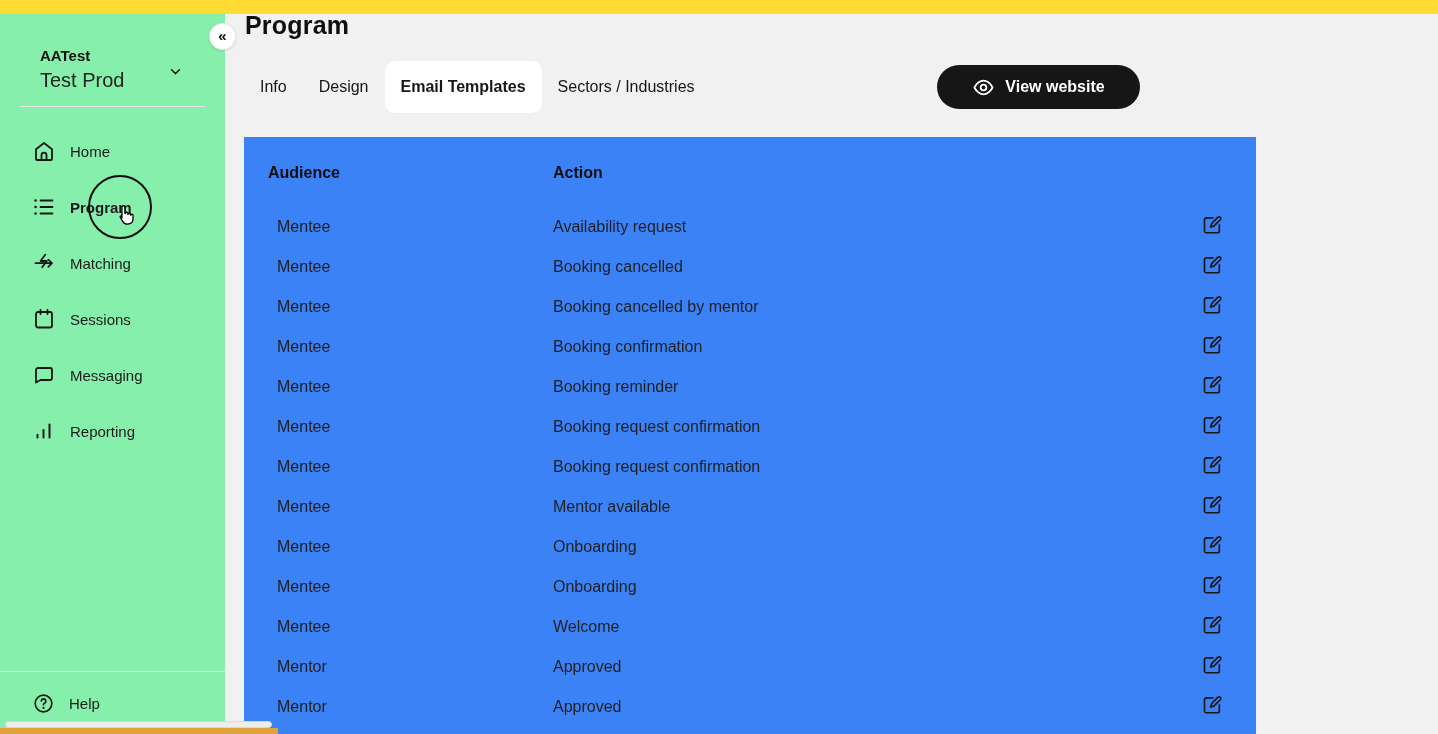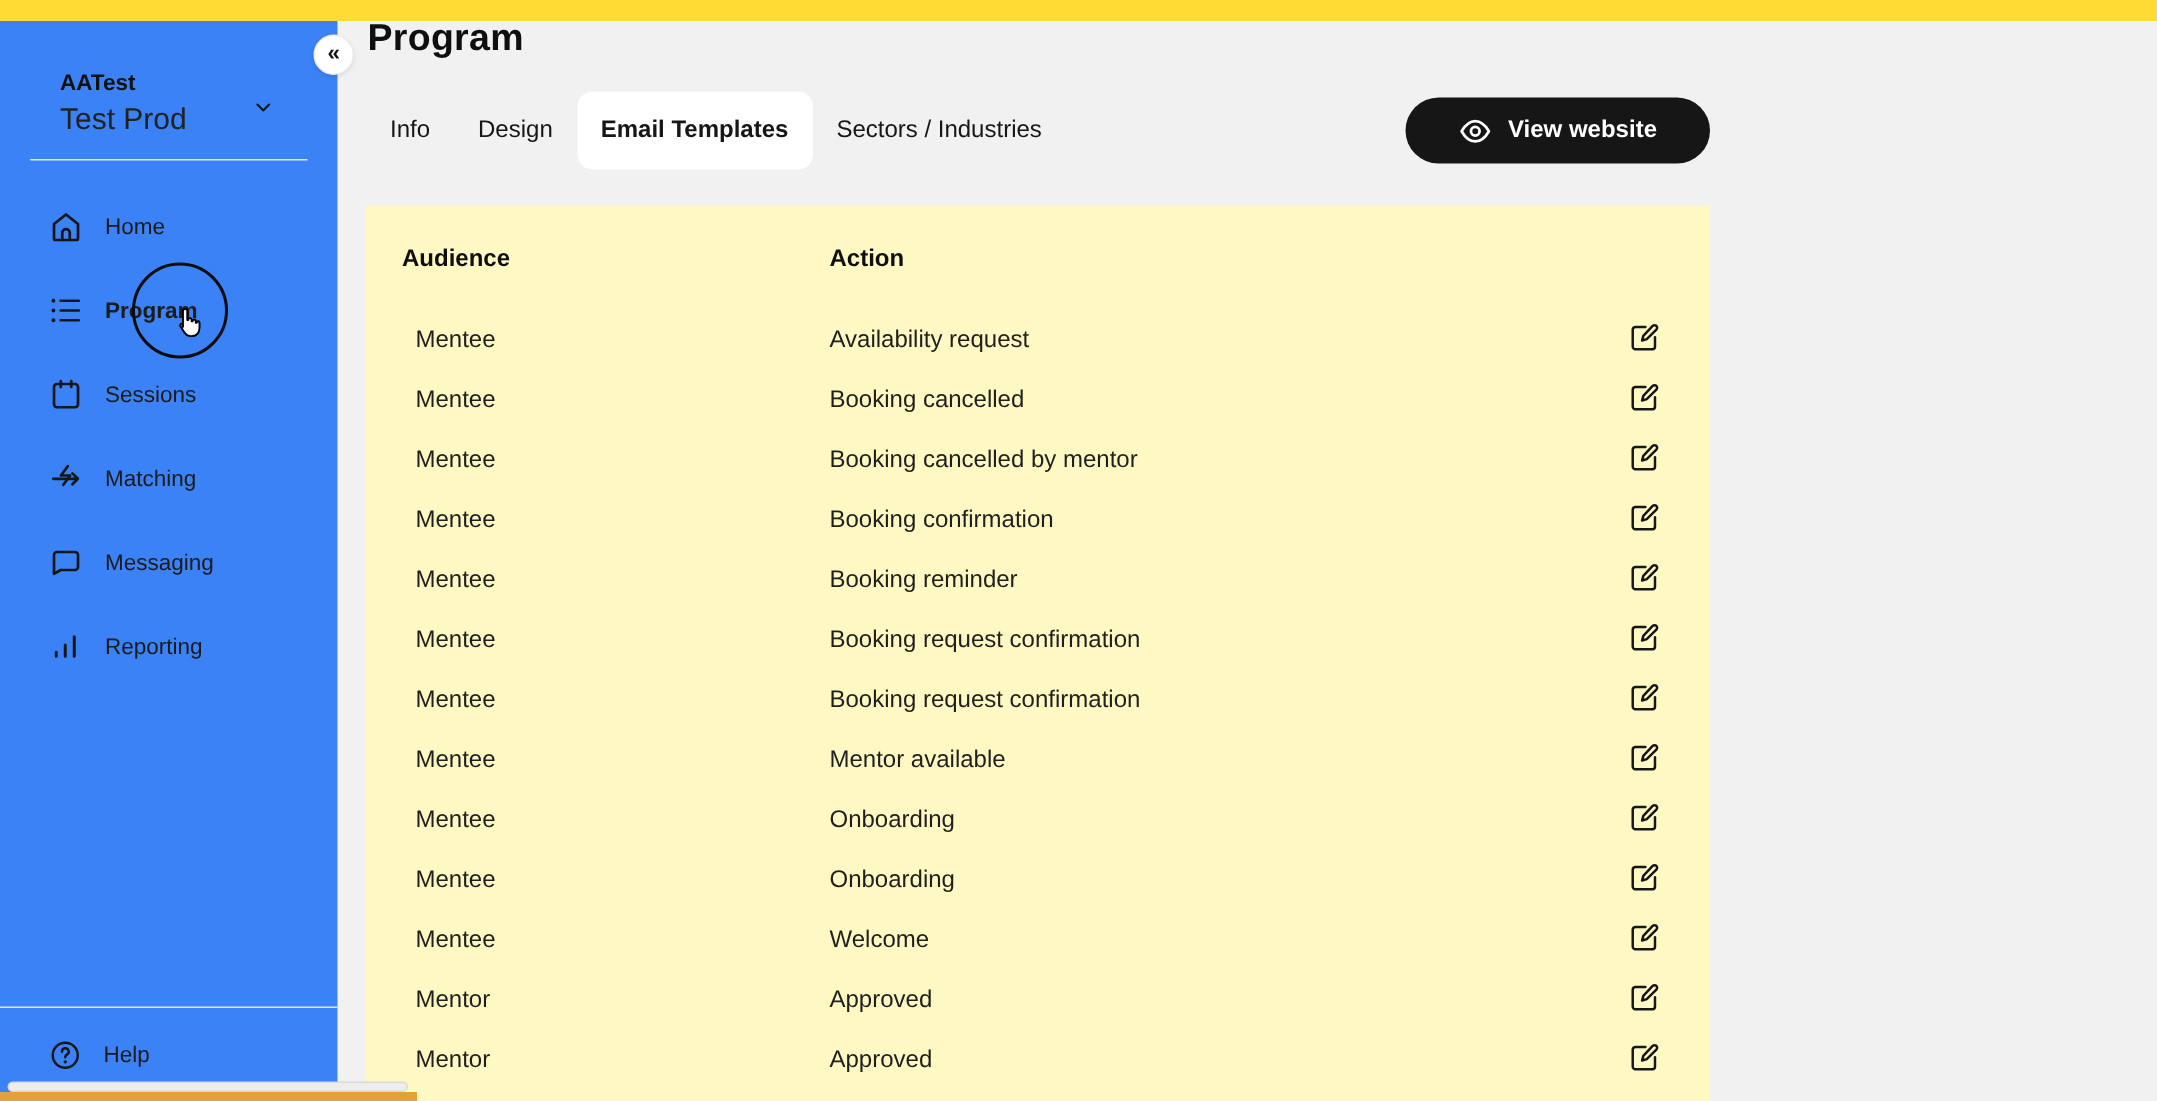--- a/index.html
+++ b/index.html
@@ -8,21 +8,21 @@
   }
   *{margin:0;padding:0;box-sizing:border-box;}
   html,body{width:1438px;height:734px;overflow:hidden;}
   body{position:relative;font-family:"Liberation Sans",sans-serif;background:var(--bg);color:var(--text);}
   svg{display:block;}
 
   
   .topbar{position:absolute;left:0;top:0;width:1438px;height:14px;background:var(--yellow);z-index:6;}
 
   
-  .sidebar{position:absolute;left:0;top:14px;width:225px;height:720px;background:#3b82f6;z-index:2;}
+  .sidebar{position:absolute;left:0;top:14px;width:225px;height:720px;background:#86efac;z-index:2;}
   .brand{position:relative;padding:30px 20px 0 40px;cursor:pointer;}
   .brand-org{font-size:15px;font-weight:700;line-height:24px;color:#111;}
   .brand-program{font-size:20px;line-height:24px;color:#222;}
   .brand .chev{position:absolute;left:167px;top:49px;}
   .divider{height:1px;background:var(--divider);}
   .brand-divider{margin:14px 20px 0 20px;}
   nav{margin-top:16px;}
   .nav-item{display:flex;align-items:center;height:56px;padding-left:32px;gap:14px;font-size:15px;color:#1b1b1b;cursor:pointer;}
   .nav-item .nav-icon{width:24px;height:24px;flex:0 0 24px;}
   .nav-item.active .nav-label{font-weight:700;}
@@ -43,21 +43,21 @@
   .tabs{position:absolute;left:244px;top:61px;height:52px;display:flex;align-items:stretch;z-index:3;}
   .tab{display:flex;align-items:center;padding:0 16px;font-size:16px;color:#161616;cursor:pointer;white-space:nowrap;}
   .tab.active{background:#fff;border-radius:10px;font-weight:700;}
 
   
   .view-website{position:absolute;left:937px;top:65px;width:203px;height:44px;border:none;border-radius:22px;
     background:var(--black);color:#fff;font-family:"Liberation Sans",sans-serif;font-size:16px;font-weight:700;
     display:flex;align-items:center;justify-content:center;gap:10px;cursor:pointer;z-index:3;}
 
   
-  .card{position:absolute;left:244px;top:137px;width:896px;height:597px;background:#fef9c3;overflow:hidden;z-index:1;}
+  .card{position:absolute;left:244px;top:137px;width:1012px;height:597px;background:#3b82f6;overflow:hidden;z-index:1;}
   .thead{display:flex;padding-top:27px;font-size:16px;font-weight:700;color:#0f0f0f;}
   .col-aud{width:309px;padding-left:24px;}
   .rows{margin-top:14px;}
   .trow{display:flex;align-items:flex-end;height:40px;font-size:16px;color:#1f1f1f;}
   .cell-aud{width:309px;padding-left:33px;}
   .cell-act{flex:0 1 auto;}
   .edit-btn{margin-left:auto;margin-right:33px;width:22px;height:22px;border:none;background:transparent;padding:0;cursor:pointer;}
 
   
   .annotation-circle{position:absolute;left:88px;top:175px;width:64px;height:64px;border:2.5px solid #0c0c0c;
@@ -103,36 +103,36 @@
             <path stroke-width="2.6" d="M3.6 5.5h.01M3.6 12h.01M3.6 18.5h.01"></path>
           </svg>
         </span>
     <span class="nav-label">Program</span>
   </div>
 
 
   <div class="nav-item">
     <span class="nav-icon">
           <svg width="24" height="24" viewBox="0 0 24 24" fill="none" stroke="#161616" stroke-width="1.8" stroke-linecap="round" stroke-linejoin="round">
-            <rect x="4" y="5" width="16" height="15.5" rx="2"></rect>
-            <path d="M8.5 3v4M15.5 3v4"></path>
-          </svg>
-        </span>
-    <span class="nav-label">Sessions</span>
-  </div>
-
-  <div class="nav-item">
-    <span class="nav-icon">
-          <svg width="24" height="24" viewBox="0 0 24 24" fill="none" stroke="#161616" stroke-width="1.8" stroke-linecap="round" stroke-linejoin="round">
             <path d="M3.5 12.2h16"></path>
             <path d="M16.3 8.6l3.6 3.6-3.6 3.6"></path>
             <path d="M13.2 3.8 8.6 10h6.2l-4.6 6.2"></path>
           </svg>
         </span>
     <span class="nav-label">Matching</span>
+  </div>
+
+  <div class="nav-item">
+    <span class="nav-icon">
+          <svg width="24" height="24" viewBox="0 0 24 24" fill="none" stroke="#161616" stroke-width="1.8" stroke-linecap="round" stroke-linejoin="round">
+            <rect x="4" y="5" width="16" height="15.5" rx="2"></rect>
+            <path d="M8.5 3v4M15.5 3v4"></path>
+          </svg>
+        </span>
+    <span class="nav-label">Sessions</span>
   </div>
 
   <div class="nav-item">
     <span class="nav-icon">
           <svg width="24" height="24" viewBox="0 0 24 24" fill="none" stroke="#161616" stroke-width="1.8" stroke-linecap="round" stroke-linejoin="round">
             <path d="M4 19.5V7a2 2 0 0 1 2-2h12a2 2 0 0 1 2 2v8a2 2 0 0 1-2 2H8.5z"></path>
           </svg>
         </span>
     <span class="nav-label">Messaging</span>
   </div>

